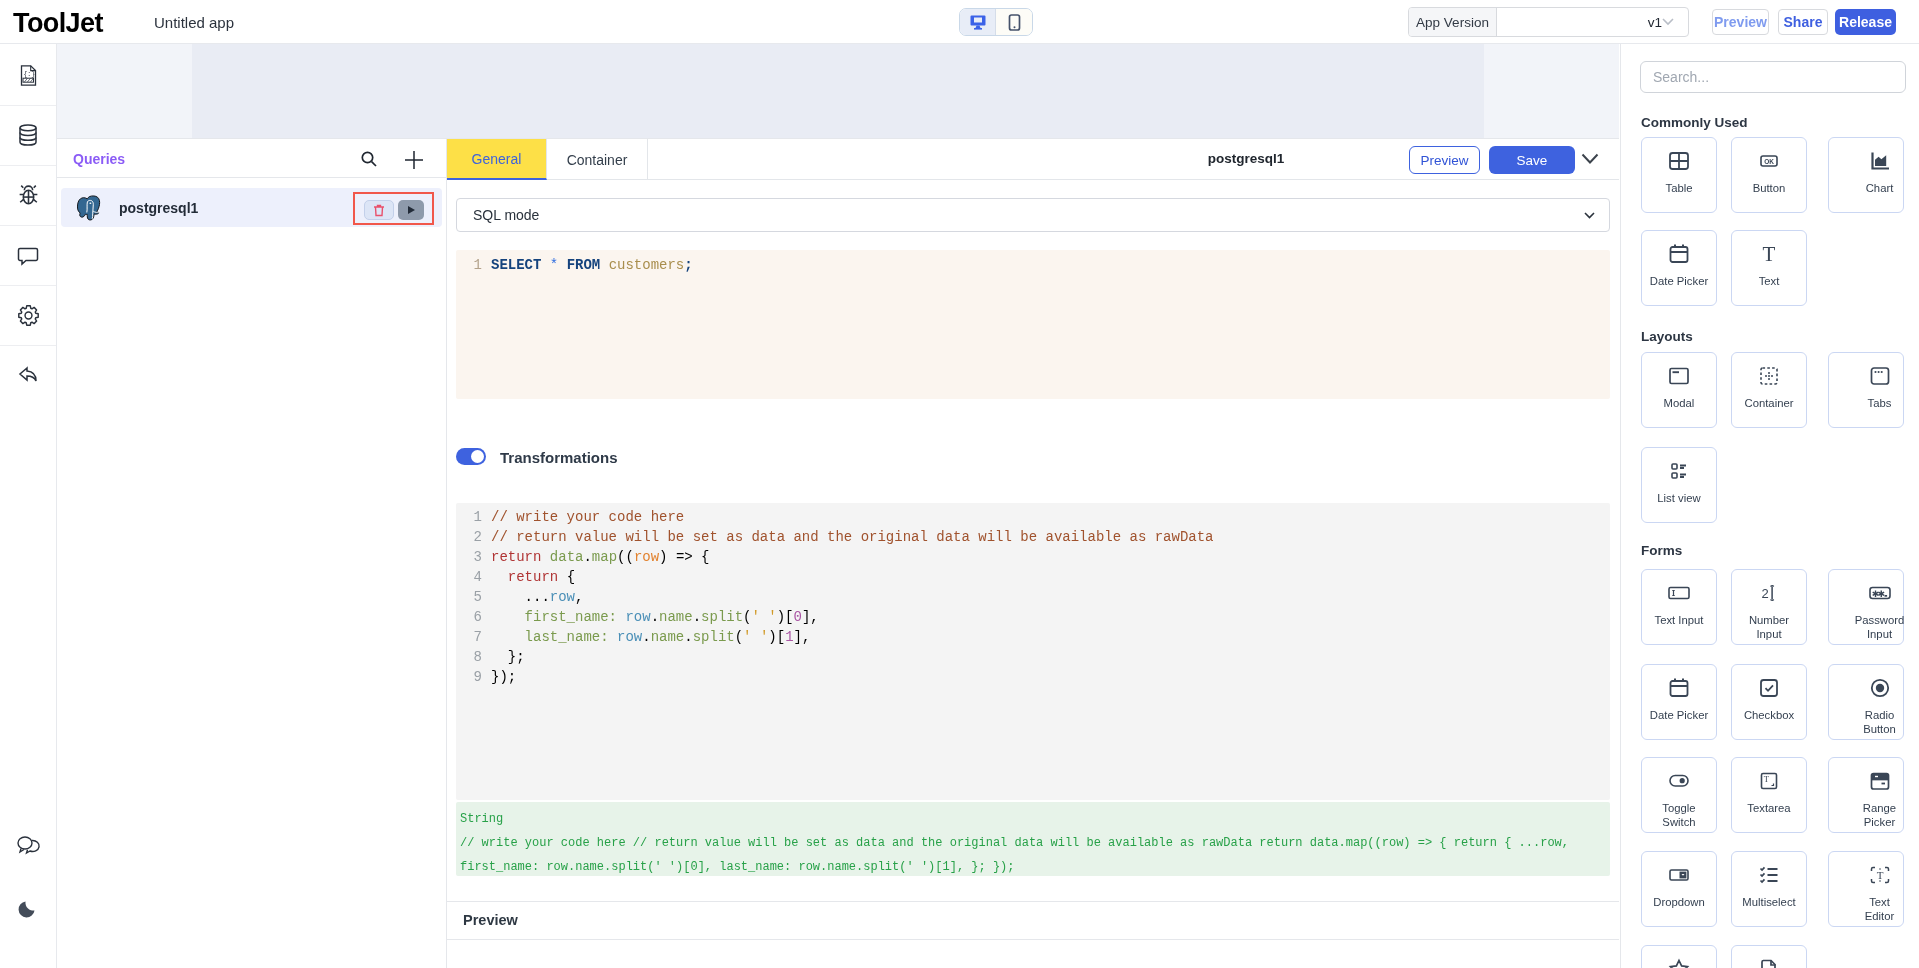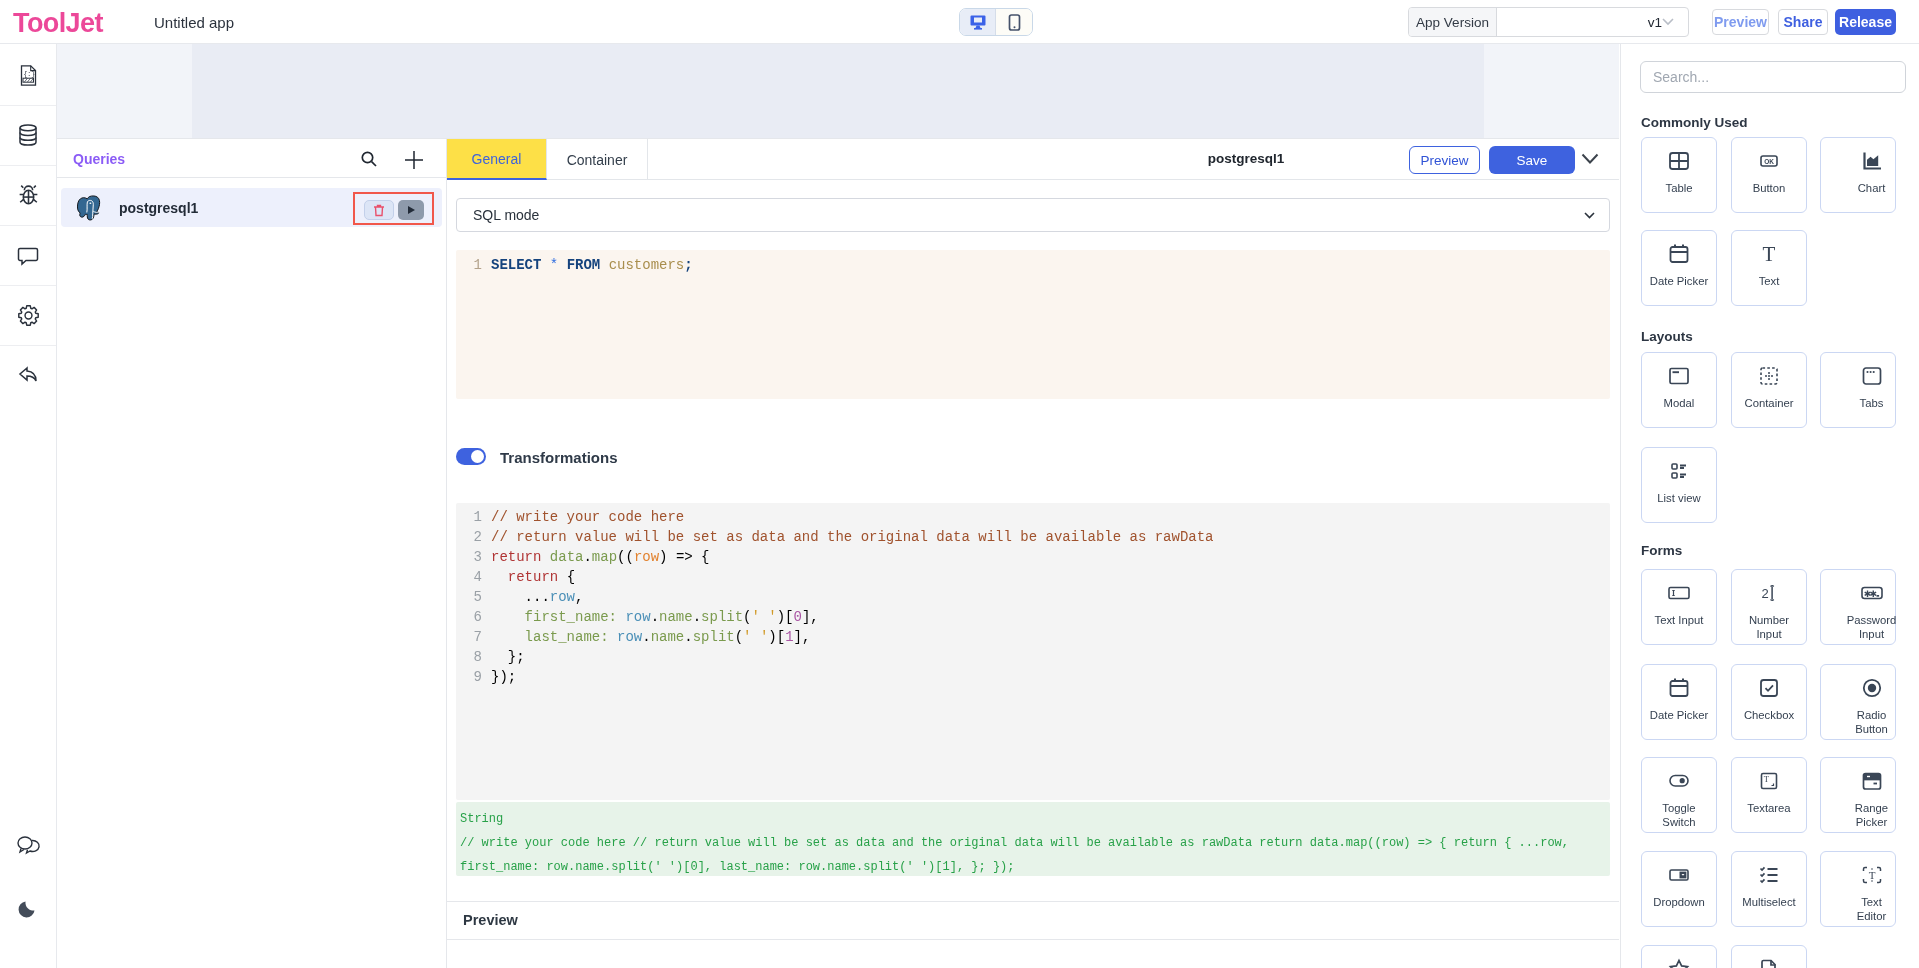--- a/index.html
+++ b/index.html
@@ -2,21 +2,21 @@
 <html><head>
 <meta charset="utf-8">
 <style>
 * { margin:0; padding:0; box-sizing:border-box; }
 html,body { width:1919px; height:968px; overflow:hidden; background:#fff;
   font-family:"Liberation Sans", sans-serif; }
 .abs { position:absolute; }
 #page { position:relative; width:1919px; height:968px; }
 
 #topbar { left:0; top:0; width:1919px; height:44px; background:#fff; border-bottom:1px solid #e7e9ed; }
-#logo { left:13px; top:8px; font-size:27px; font-weight:bold; color:#ec4899; letter-spacing:-0.6px; }
+#logo { left:13px; top:8px; font-size:27px; font-weight:bold; color:#000000; letter-spacing:-0.6px; }
 #appname { left:154px; top:14px; font-size:15px; font-weight:500; color:#2c333e; }
 #devtoggle { left:959px; top:8px; width:74px; height:28px; border:1px solid #c9d8e8; border-radius:7px; display:flex; overflow:hidden; }
 #devtoggle .half { width:50%; height:100%; display:flex; align-items:center; justify-content:center; }
 #devtoggle .left { background:#e8edf7; border-right:1px solid #d5dde9; }
 #devtoggle .right { background:#fdfcf7; }
 #appver { left:1408px; top:7px; width:281px; height:30px; border:1px solid #d8dade; border-radius:4px; display:flex; align-items:center; }
 #appver .lbl { width:88px; height:100%; background:#f5f6f8; border-right:1px solid #d8dade; display:flex; align-items:center; justify-content:center; font-size:13.5px; color:#323a45; border-radius:3px 0 0 3px;}
 #appver .val { padding-left:18px; font-size:13.5px; color:#222832; font-weight:500; flex:1;text-align:right; }
 #appver .chev { margin-right:14px; }
 .topbtn { height:26px; top:9px; border-radius:4px; font-size:14px; font-weight:600; display:flex; align-items:center; justify-content:center; }
@@ -69,21 +69,21 @@
 #pvh { position:absolute; left:16px; top:773px; font-size:14.5px; font-weight:700; color:#2e3843; }
 #div2 { position:absolute; left:0px; top:800px; width:1172px; height:1px; background:#e5e7eb; }
 
 #rsb { left:1620px; top:44px; width:299px; height:924px; background:#fff; border-left:1px solid #e5e7eb; }
 #search { position:absolute; left:19px; top:17px; width:266px; height:32px; border:1px solid #d0d4da; border-radius:6px; display:flex; align-items:center; }
 #search span { margin-left:12px; font-size:14px; color:#a0a7b1; }
 .rh { position:absolute; left:20px; font-size:13.5px; font-weight:700; color:#2d3643; }
 .card { position:absolute; width:76px; height:76px; border:1px solid #cbd7f3; border-radius:6px; display:flex; flex-direction:column; align-items:center; background:#fff; }
 .card .ic { margin-top:10px; height:26px; display:flex; align-items:center; justify-content:center; }
 .card .lb { margin-top:8px; font-size:11.3px; color:#333f4f; text-align:center; line-height:13.5px; }
-.c1 { left:20px; } .c2 { left:110px; } .c3 { left:199px;padding-left:27px; }
+.c1 { left:20px; } .c2 { left:110px; } .c3 { left:207px;padding-left:27px; }
 svg { display:block; }
 </style>
 </head>
 <body>
 <div id="page">
   <div id="canvas" class="abs">
       <div class="mid"></div>
     </div>
 
   <div id="topbar" class="abs"></div>

